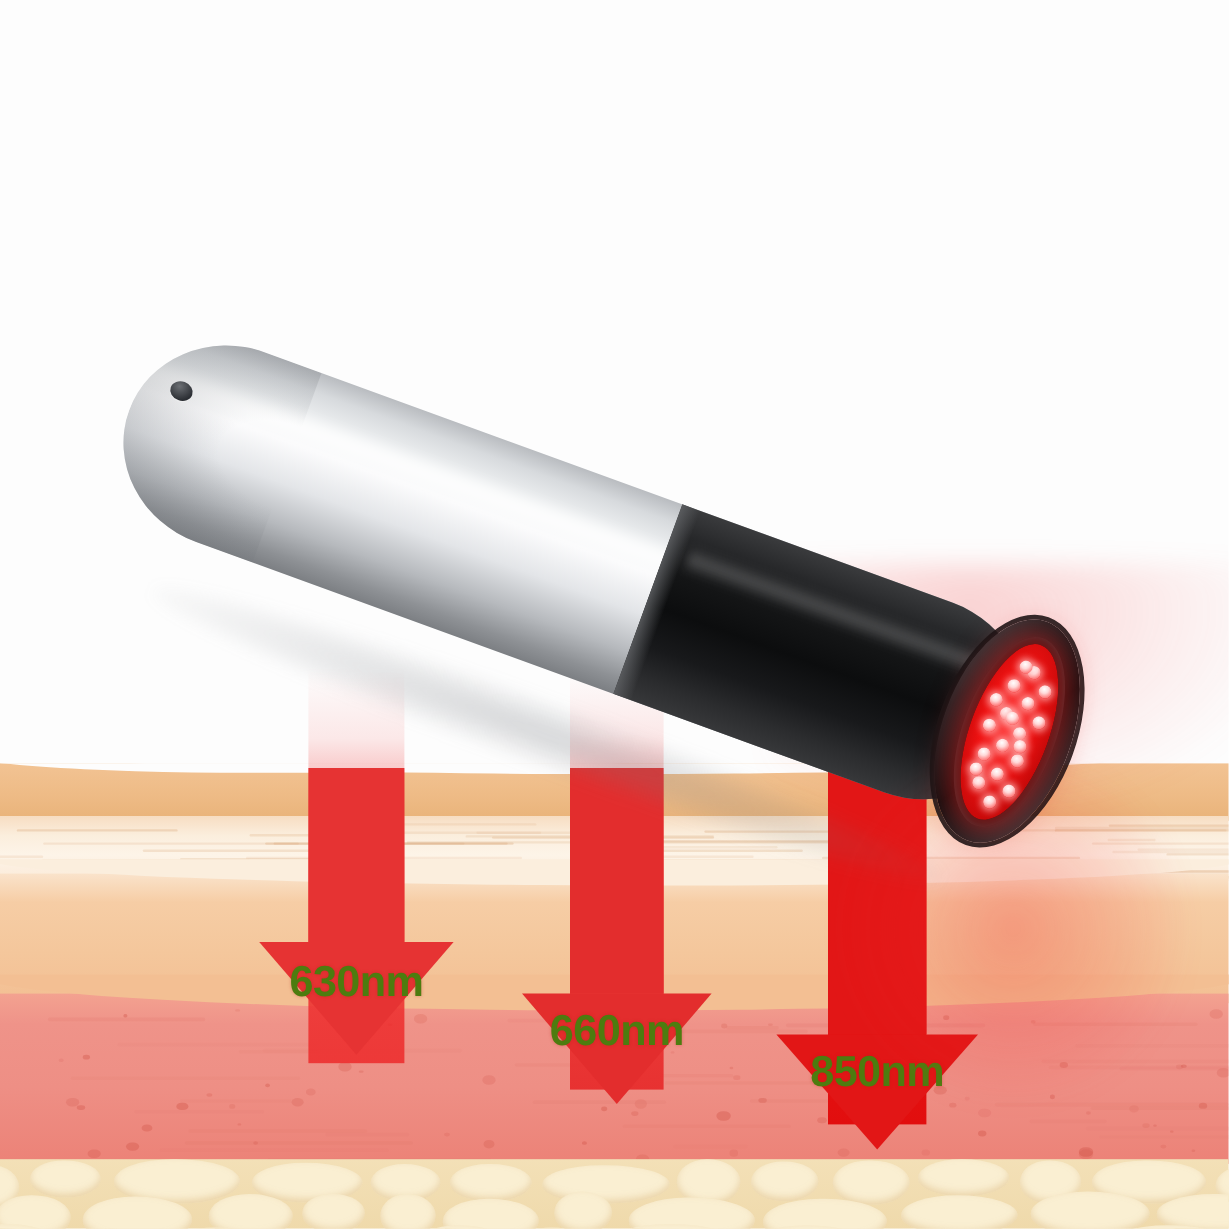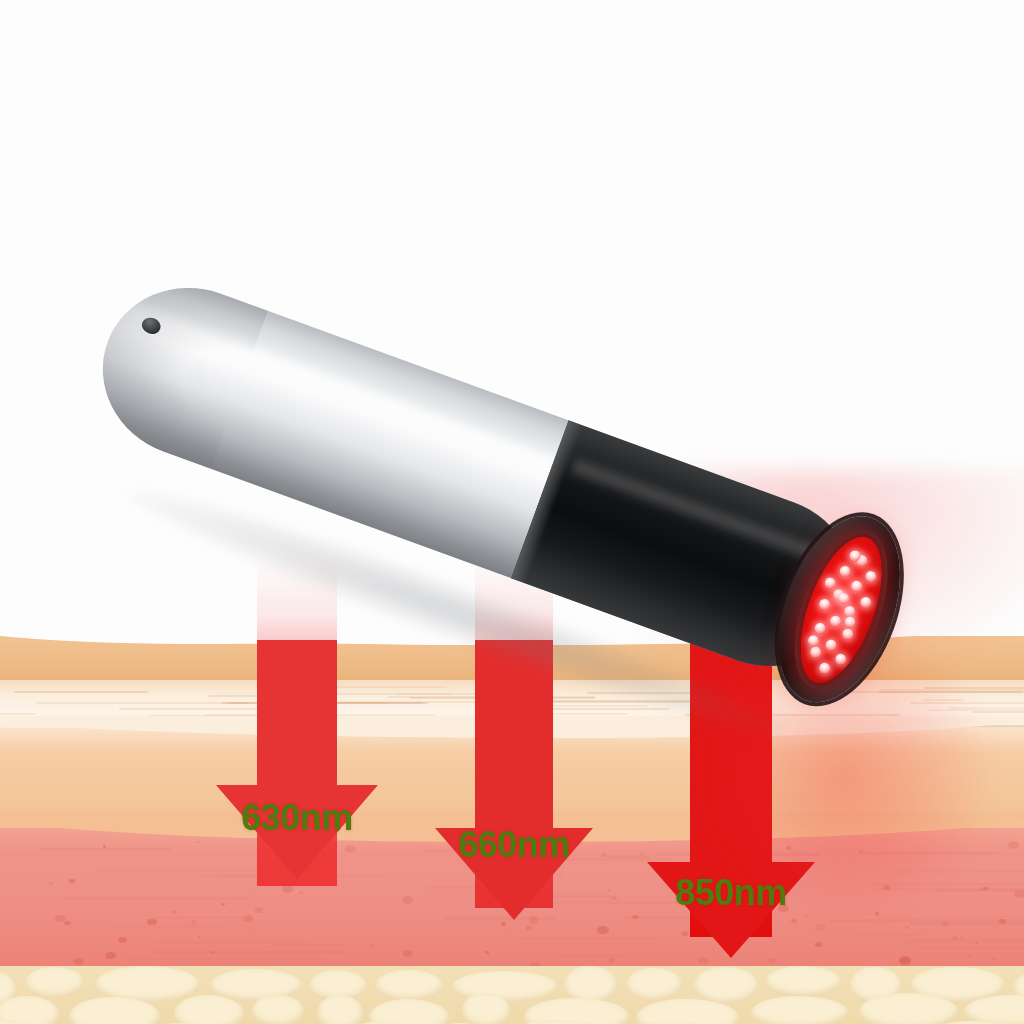--- a/index.html
+++ b/index.html
@@ -170,21 +170,21 @@
   }
 
   #arrow1{left:257px;top:640px;width:80px;}
   #arrow1 .stem{width:80px;height:145px;background:#e63333;}
   #arrow1 .head{top:145px;border-left-width:81px;border-right-width:81px;border-top-width:94px;border-top-color:#e63333;}
   #arrow1 .lbl{top:157px;}
 
   #arrow2{left:475px;top:640px;width:78px;}
   #arrow2 .stem{width:78px;height:188px;background:#e32d2d;}
   #arrow2 .head{top:188px;border-left-width:79px;border-right-width:79px;border-top-width:92px;border-top-color:#e32d2d;}
-  #arrow2 .lbl{top:184px;}
+  #arrow2 .lbl{top:198px;}
 
   #arrow3{left:690px;top:640px;width:82px;}
   #arrow3 .stem{width:82px;height:222px;background:#e21616;}
   #arrow3 .head{top:222px;border-left-width:84px;border-right-width:84px;border-top-width:96px;border-top-color:#e21616;}
   #arrow3 .lbl{top:232px;}
 
   
   #device{
     position:absolute;
     left:105px;top:236px;

